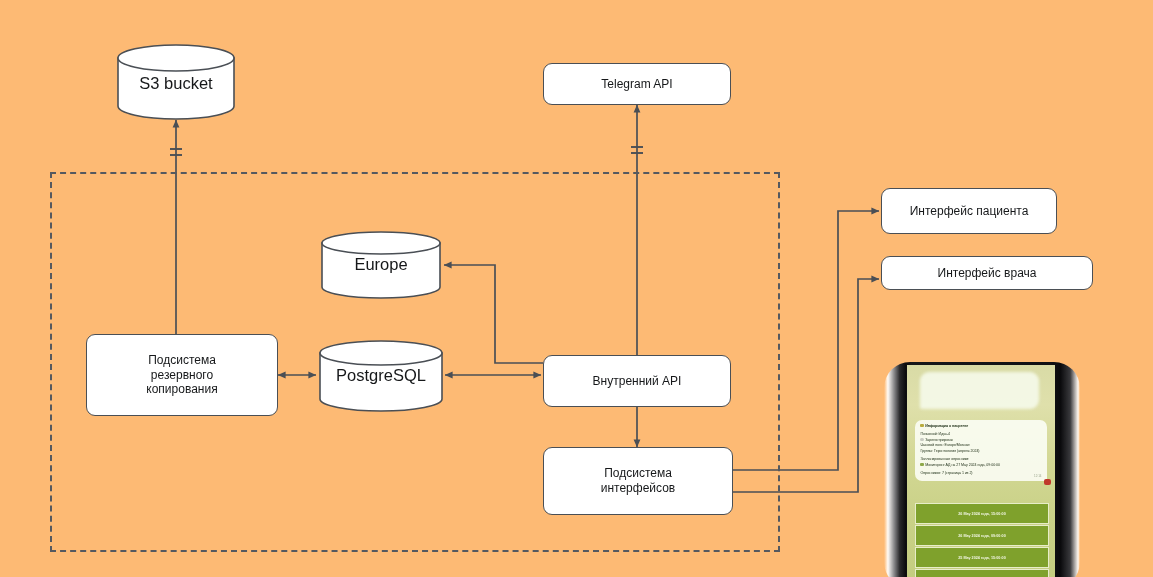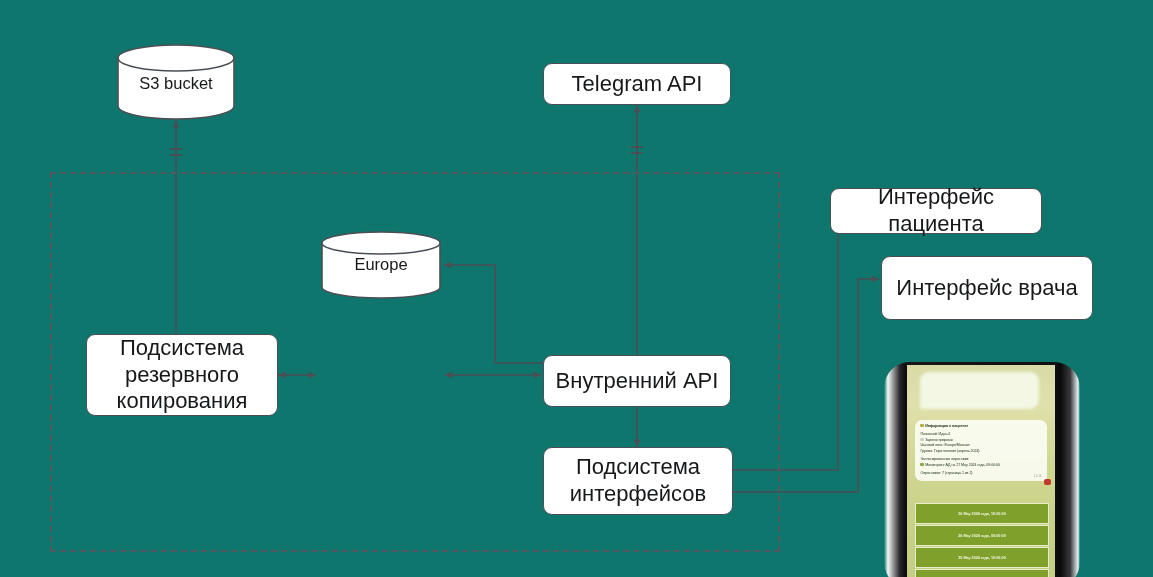--- a/index.html
+++ b/index.html
@@ -4,21 +4,21 @@
 <style>
   html, body {
     margin: 0;
     padding: 0;
     background: #ffffff;
   }
   #canvas {
     position: relative;
     width: 1153px;
     height: 577px;
-    background: #0f766e;
+    background: #fdba74;
     font-family: "Liberation Sans", sans-serif;
     overflow: hidden;
   }
   #wires {
     position: absolute;
     left: 0; top: 0;
     width: 1153px;
     height: 577px;
     pointer-events: none;
   }
@@ -28,21 +28,21 @@
     position: absolute;
     box-sizing: border-box;
     background: #ffffff;
     border: 1.6px solid #4a4f55;
     border-radius: 9px;
     display: flex;
     align-items: center;
     justify-content: center;
     text-align: center;
     color: #16181a;
-    font-size: 22px;
+    font-size: 12px;
     line-height: 1.22;
     z-index: 4;
   }
   .node .lbl { display: block; padding: 0 6px; white-space: pre-line; }
 
   
   .cyl {
     position: absolute;
     z-index: 4;
   }
@@ -222,45 +222,52 @@
   </div>
 
   <div class="cyl" style="left:320px; top:231px; width:122px; height:68px;">
     <svg width="122" height="68" viewBox="0 0 122 68">
       <path d="M2,12 L2,56 A59,11 0 0 0 120,56 L120,12 Z" fill="#ffffff" stroke="#4a4f55" stroke-width="1.6"></path>
       <ellipse cx="61" cy="12" rx="59" ry="11" fill="#ffffff" stroke="#4a4f55" stroke-width="1.6"></ellipse>
     </svg>
     <div class="cyl-lbl" style="top:24px;">Europe</div>
   </div>
 
+  <div class="cyl" style="left:318px; top:340px; width:126px; height:72px;">
+    <svg width="126" height="72" viewBox="0 0 126 72">
+      <path d="M2,13 L2,59 A61,12 0 0 0 124,59 L124,13 Z" fill="#ffffff" stroke="#4a4f55" stroke-width="1.6"></path>
+      <ellipse cx="63" cy="13" rx="61" ry="12" fill="#ffffff" stroke="#4a4f55" stroke-width="1.6"></ellipse>
+    </svg>
+    <div class="cyl-lbl" style="top:26px;">PostgreSQL</div>
+  </div>
 
   <div class="node" style="left:543px; top:63px; width:188px; height:42px;">
     <span class="lbl">Telegram API</span>
   </div>
 
   <div class="node" style="left:86px; top:334px; width:192px; height:82px;">
     <span class="lbl">Подсистема
 резервного
 копирования</span>
   </div>
 
   <div class="node" style="left:543px; top:355px; width:188px; height:52px;">
     <span class="lbl">Внутренний API</span>
   </div>
 
   <div class="node" style="left:543px; top:447px; width:190px; height:68px;">
     <span class="lbl">Подсистема
 интерфейсов</span>
   </div>
 
-  <div class="node" style="left:830px; top:188px; width:212px; height:46px;">
+  <div class="node" style="left:881px; top:188px; width:176px; height:46px;">
     <span class="lbl">Интерфейс пациента</span>
   </div>
 
-  <div class="node" style="left:881px; top:256px; width:212px; height:64px;">
+  <div class="node" style="left:881px; top:256px; width:212px; height:34px;">
     <span class="lbl">Интерфейс врача</span>
   </div>
 
   <div id="phone" style="left:884px; top:362px; width:196px; height:226px;">
     <div class="ph-frame"></div>
     <div class="ph-screen">
 
       <div class="ph-bubble-top"></div>
 
       <div class="ph-card">

